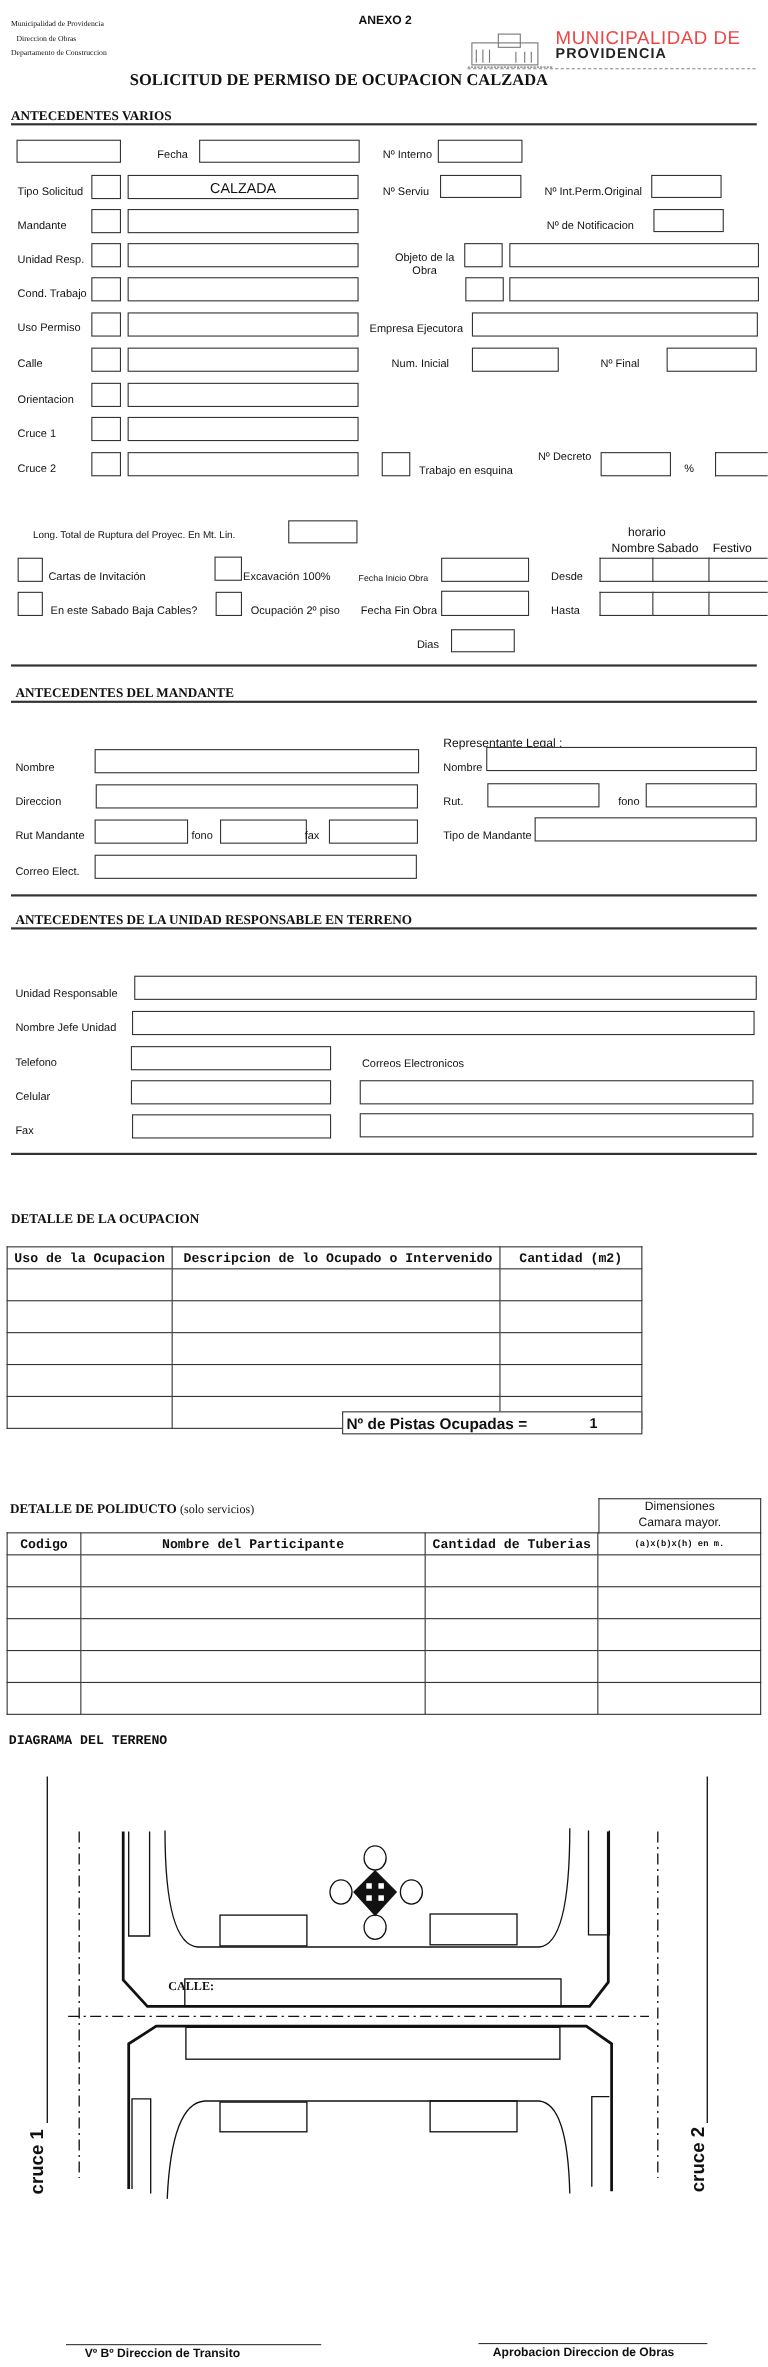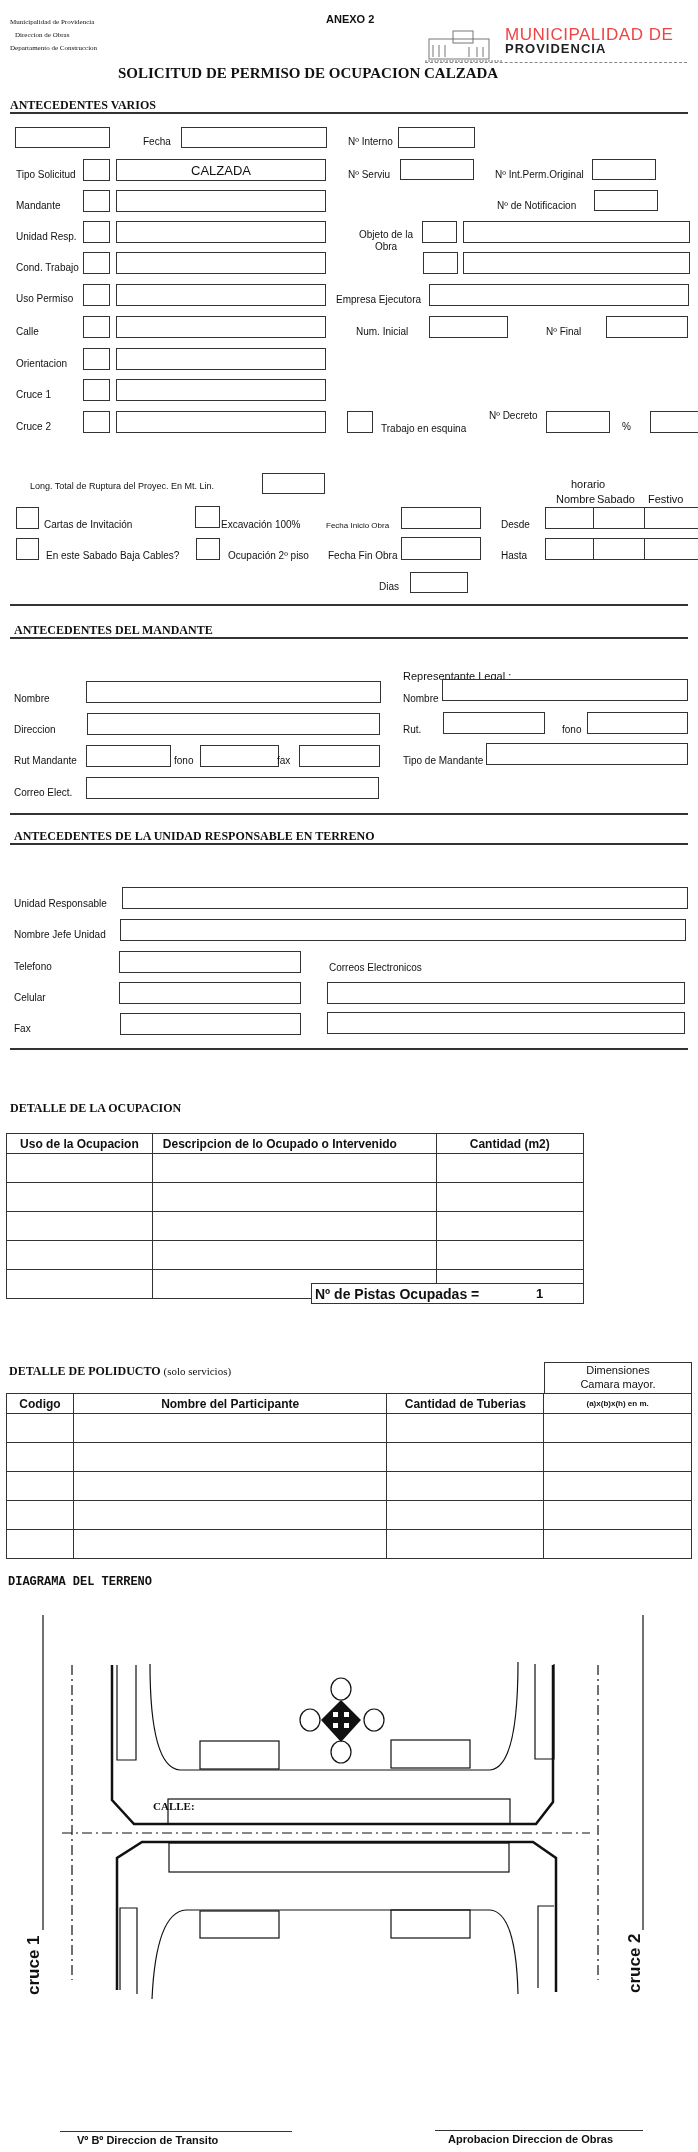--- a/index.html
+++ b/index.html
@@ -3,21 +3,21 @@
 <meta charset="utf-8">
 <style>
   html,body{margin:0;padding:0;background:#fff;}
   body{width:698px;height:2152px;position:relative;overflow:hidden;font-family:"Liberation Sans",sans-serif;color:#111;}
   .abs{position:absolute;}
   .serif{font-family:"Liberation Serif",serif;}
   .lbl{position:absolute;font-size:10px;white-space:nowrap;line-height:12px;}
   .box{position:absolute;border:1.5px solid #333;box-sizing:border-box;background:#fff;font-size:13px;display:flex;align-items:center;justify-content:center;}
   .hr{position:absolute;left:10px;right:10px;height:0;border-top:2px solid #333;}
   .sec{position:absolute;font-family:"Liberation Serif",serif;font-weight:bold;font-size:12px;white-space:nowrap;}
-  table.grid{position:absolute;border-collapse:collapse;font-family:Liberation Sans, sans-serif;}
+  table.grid{position:absolute;border-collapse:collapse;font-family:Liberation Mono, monospace;}
   table.grid td, table.grid th{border:1.5px solid #333;padding:0 6px;font-size:12px;height:20px;box-sizing:border-box;white-space:nowrap;}
   table.grid th{font-weight:bold;text-align:center;font-size:12px;}
   table.grid td{font-weight:bold;text-align:left;}
 </style>
 </head>
 <body>
 
 <div class="abs serif" style="left:10px;top:16px;font-size:7px;line-height:13px;">
   <div>Municipalidad de Providencia</div>
   <div style="padding-left:5px">Direccion de Obras</div>

